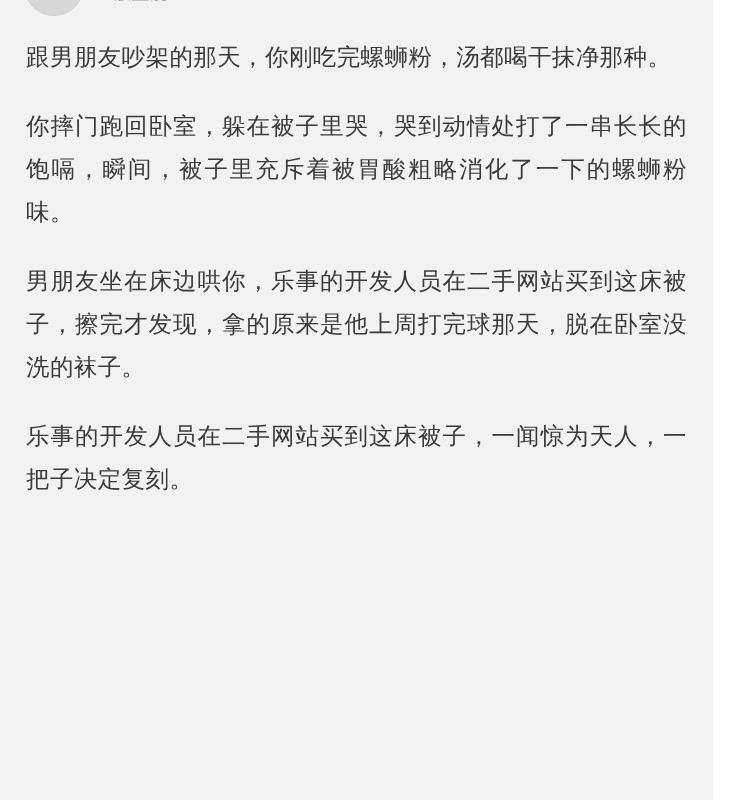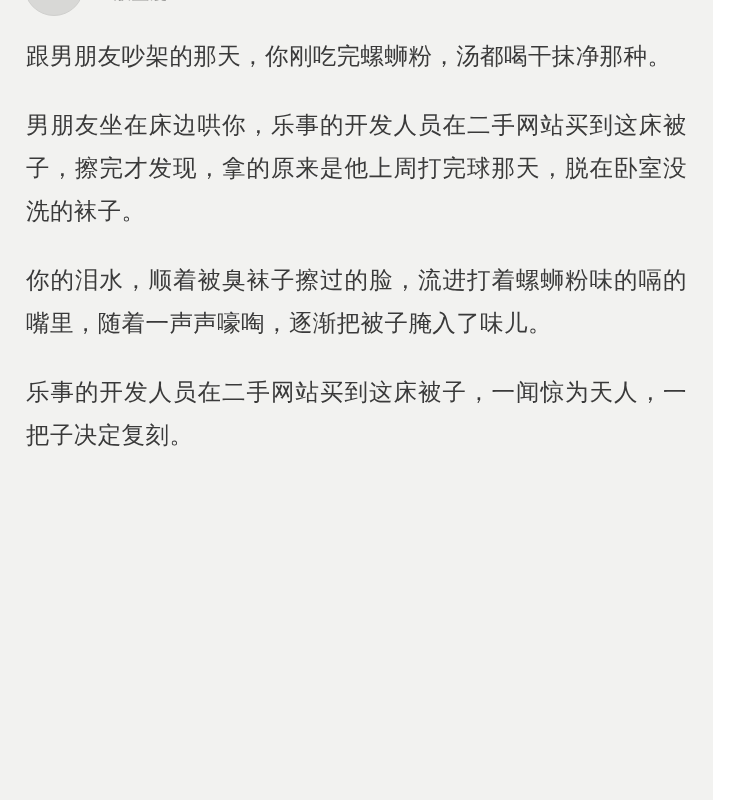--- a/index.html
+++ b/index.html
@@ -6,21 +6,21 @@
     margin: 0;
     padding: 0;
     background: #ffffff;
   }
   #page {
     position: relative;
     width: 735px;
     height: 800px;
     background: #f2f2f0;
     overflow: hidden;
-    font-family: Liberation Mono, monospace;
+    font-family: Liberation Sans, sans-serif;
   }
   
   #right-gutter {
     position: absolute;
     top: 0;
     right: 0;
     width: 22px;
     height: 800px;
     background: #ffffff;
   }
@@ -82,20 +82,20 @@
 
 <div id="page">
 
   <div id="top-strip">
     <div id="avatar"></div>
     <div id="username">正版蓝瘦</div>
   </div>
 
   <div id="article">
     <p class="para">跟男朋友吵架的那天，你刚吃完螺蛳粉，汤都喝干抹净那种。</p>
+    <p class="para">你摔门跑回卧室，躲在被子里哭，哭到动情处打了一串长长的饱嗝，瞬间，被子里充斥着被胃酸粗略消化了一下的螺蛳粉味。</p>
     <p class="para">男朋友坐在床边哄你，乐事的开发人员在二手网站买到这床被子，擦完才发现，拿的原来是他上周打完球那天，脱在卧室没洗的袜子。</p>
-    <p class="para">你的泪水，顺着被臭袜子擦过的脸，流进打着螺蛳粉味的嗝的嘴里，随着一声声嚎啕，逐渐把被子腌入了味儿。</p>
     <p class="para">乐事的开发人员在二手网站买到这床被子，一闻惊为天人，一把子决定复刻。</p>
   </div>
 
   <div id="right-gutter"></div>
 
 </div>
 
 </body></html>

